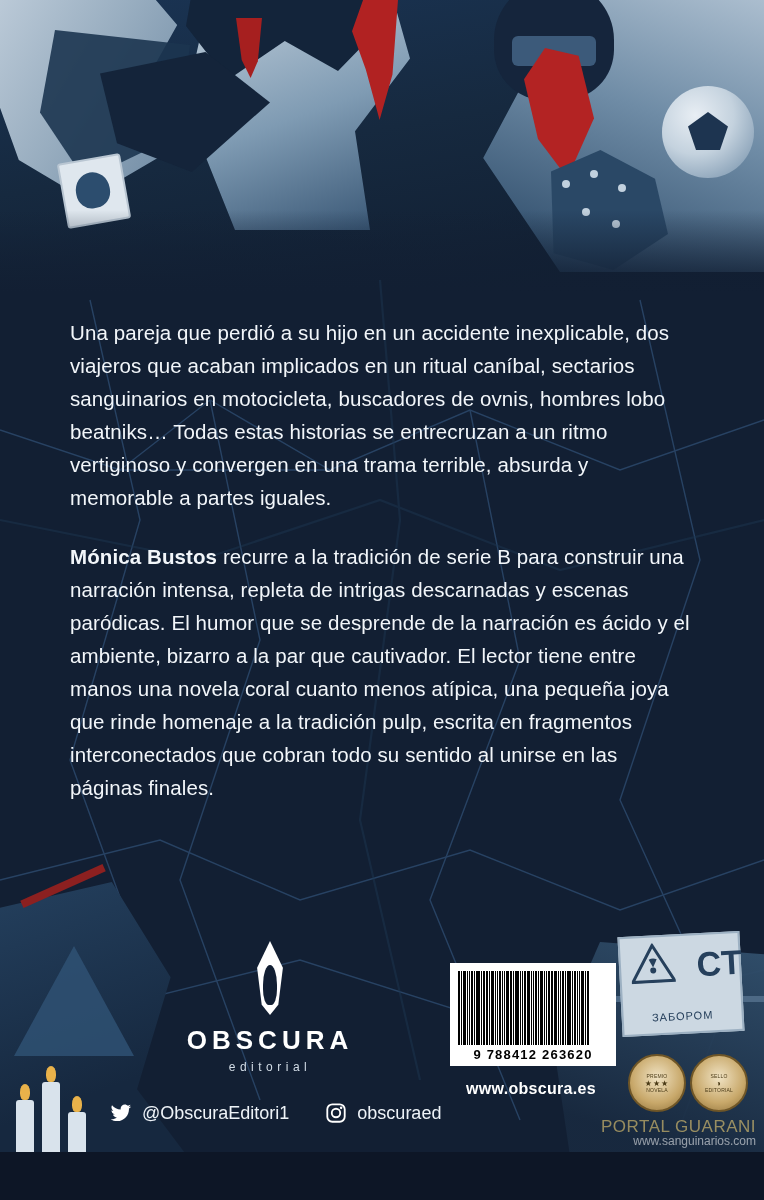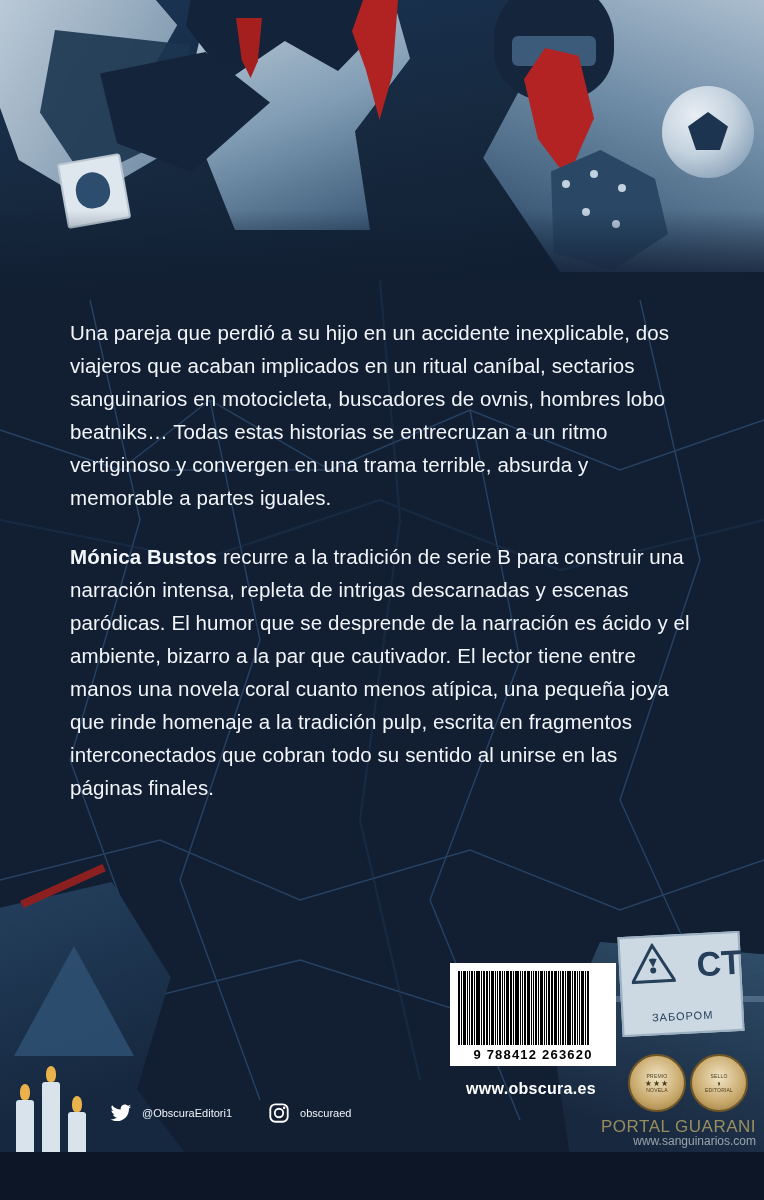--- a/index.html
+++ b/index.html
@@ -307,21 +307,21 @@
   }
 
   
   .socials {
     position: absolute;
     left: 110px;
     bottom: 28px;
     display: flex;
     align-items: center;
     gap: 10px;
-    font-size: 11px;
+    font-size: 18px;
     color: #eef3f8;
   }
   .socials .sep { width: 16px; }
   .ico {
     width: 22px; height: 22px;
     display: inline-block;
     position: relative;
   }
   .ico.twitter svg, .ico.instagram svg { display: block; }
 
@@ -477,20 +477,25 @@
       <svg width="44" height="40" viewBox="0 0 44 40" style="position:absolute; left:10px; top:6px;">
         <polygon points="22,2 43,38 1,38" fill="none" stroke="#26405c" stroke-width="3"></polygon>
         <circle cx="22" cy="27" r="3" fill="#26405c"></circle>
         <path d="M22,24 L18,16 A9,9 0 0 1 26,16 Z" fill="#26405c"></path>
       </svg>
       <span class="sign-big">СТ</span>
       <span class="sign-text">ЗАБОРОМ</span>
     </div>
   </div>
 
+  <div class="logo-block">
+    <div class="logo-mark"></div>
+    <div class="logo-name">OBSCURA</div>
+    <div class="logo-sub">editorial</div>
+  </div>
 
   <div class="socials">
     <span class="ico twitter">
       <svg width="22" height="22" viewBox="0 0 24 24">
           <path fill="#ffffff" d="M23 4.9c-.8.4-1.7.6-2.6.8 1-.6 1.7-1.5 2-2.6-.9.5-1.9.9-2.9 1.1-.8-.9-2-1.5-3.3-1.5-2.5 0-4.6 2.1-4.6 4.6 0 .4 0 .7.1 1-3.8-.2-7.2-2-9.5-4.8-.4.7-.6 1.5-.6 2.3 0 1.6.8 3 2 3.8-.7 0-1.4-.2-2-.6 0 2.2 1.6 4.1 3.7 4.5-.4.1-.8.2-1.2.2-.3 0-.6 0-.9-.1.6 1.8 2.3 3.2 4.3 3.2-1.6 1.2-3.6 2-5.7 2-.4 0-.7 0-1.1-.1 2 1.3 4.4 2.1 7 2.1 8.4 0 13-7 13-13v-.6c.9-.6 1.7-1.4 2.3-2.3z"></path>
         </svg>
     </span>
     <span>@ObscuraEditori1</span>
     <span class="sep"></span>
     <span class="ico instagram">

